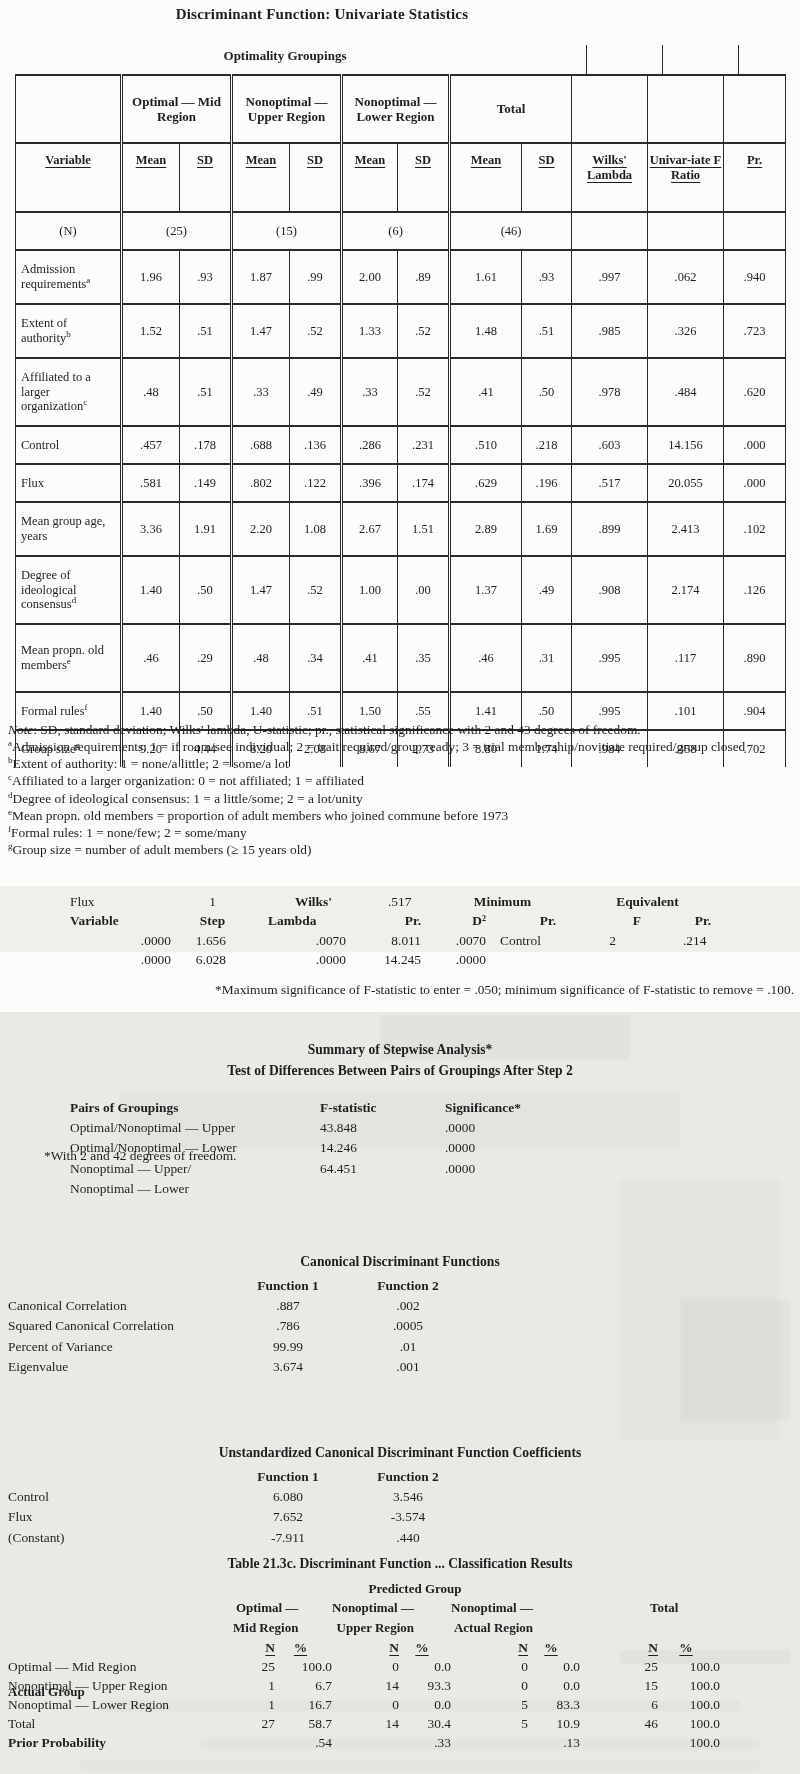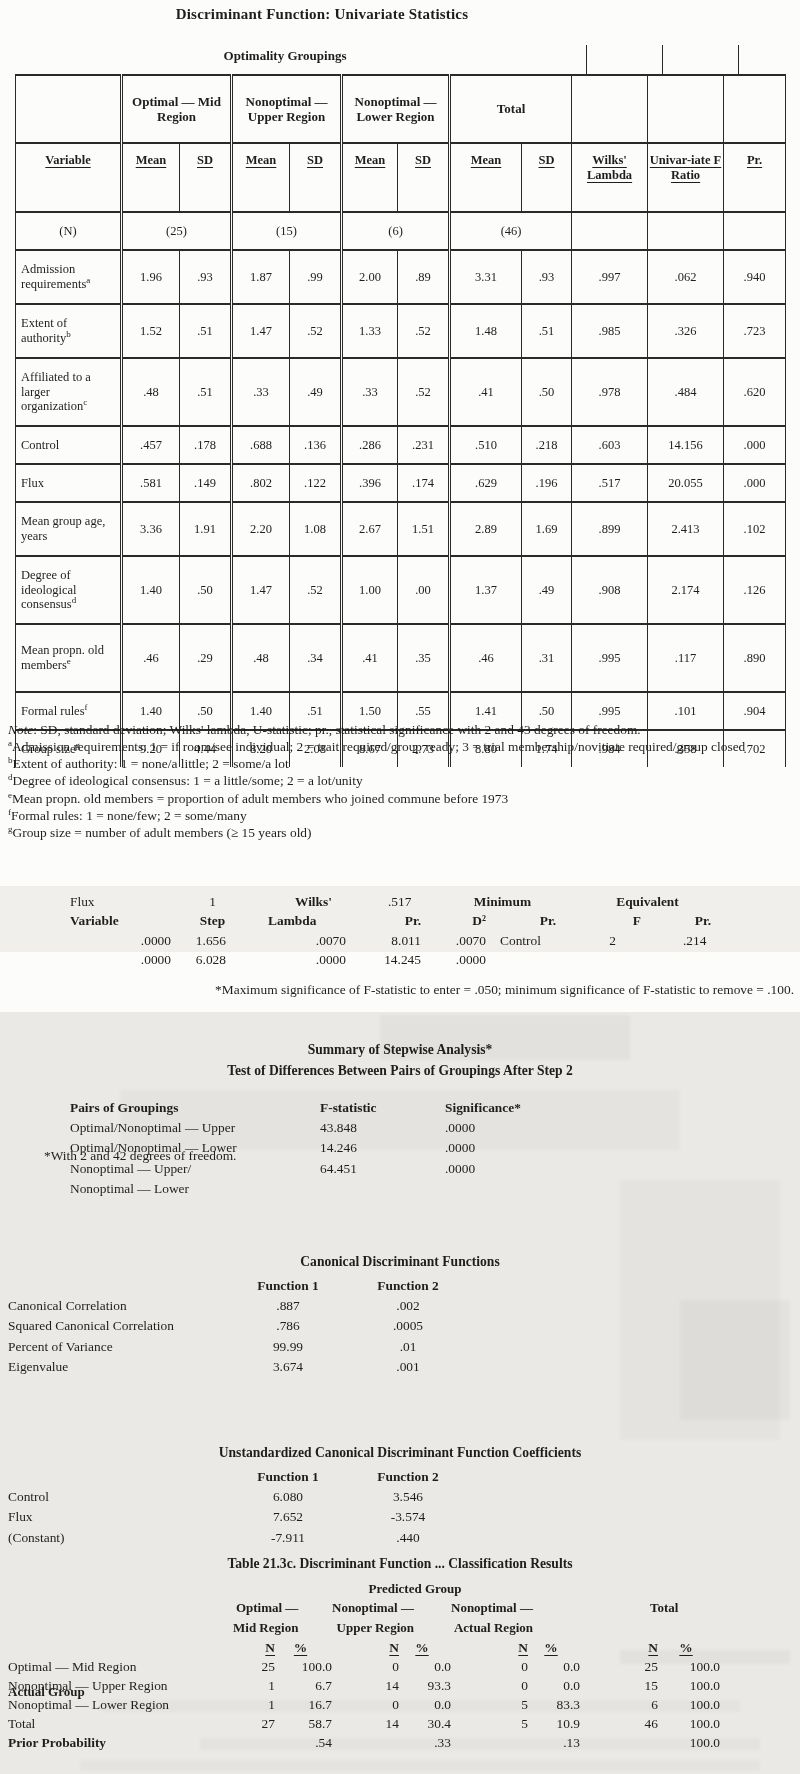--- a/index.html
+++ b/index.html
@@ -173,21 +173,21 @@
       </tbody>
       <tbody id="uni-body">
           <tr>
             <td class="ulabel h2">Admission requirements<sup>a</sup></td>
             <td class="vd">1.96</td>
             <td class="v1">.93</td>
             <td class="vd">1.87</td>
             <td class="v1">.99</td>
             <td class="vd">2.00</td>
             <td class="v1">.89</td>
-            <td class="vd">3.31</td>
+            <td class="vd">1.61</td>
             <td class="v1">.93</td>
             <td class="v1">.997</td>
             <td class="v1">.062</td>
             <td class="v1">.940</td>
           </tr>
           <tr>
             <td class="ulabel h2">Extent of authority<sup>b</sup></td>
             <td class="vd">1.52</td>
             <td class="v1">.51</td>
             <td class="vd">1.47</td>
@@ -313,20 +313,21 @@
             <td class="v1">.702</td>
           </tr>
         </tbody>
     </table>
 
     <div class="notes">
       <div class="jst"><span class="ital">Note</span><span>: SD, standard deviation; Wilks' lambda, U-statistic; pr., statistical significance with 2 and 43 degrees of freedom.</span></div>
       <div id="footnotes">
           <div class="jst"><sup>a</sup>Admission requirements: 1 = if room/see individual; 2 = trait required/group ready; 3 = trial membership/novitiate required/group closed</div>
           <div><sup>b</sup>Extent of authority: 1 = none/a little; 2 = some/a lot</div>
+          <div><sup>c</sup>Affiliated to a larger organization: 0 = not affiliated; 1 = affiliated</div>
           <div><sup>d</sup>Degree of ideological consensus: 1 = a little/some; 2 = a lot/unity</div>
           <div><sup>e</sup>Mean propn. old members = proportion of adult members who joined commune before 1973</div>
           <div><sup>f</sup>Formal rules: 1 = none/few; 2 = some/many</div>
           <div><sup>g</sup>Group size = number of adult members (≥ 15 years old)</div>
         </div>
     </div>
 
     <div class="grid" id="sw-grid">
       <div class="sp-l">Wilks'</div>
       <div class="sp-m">Minimum</div>

